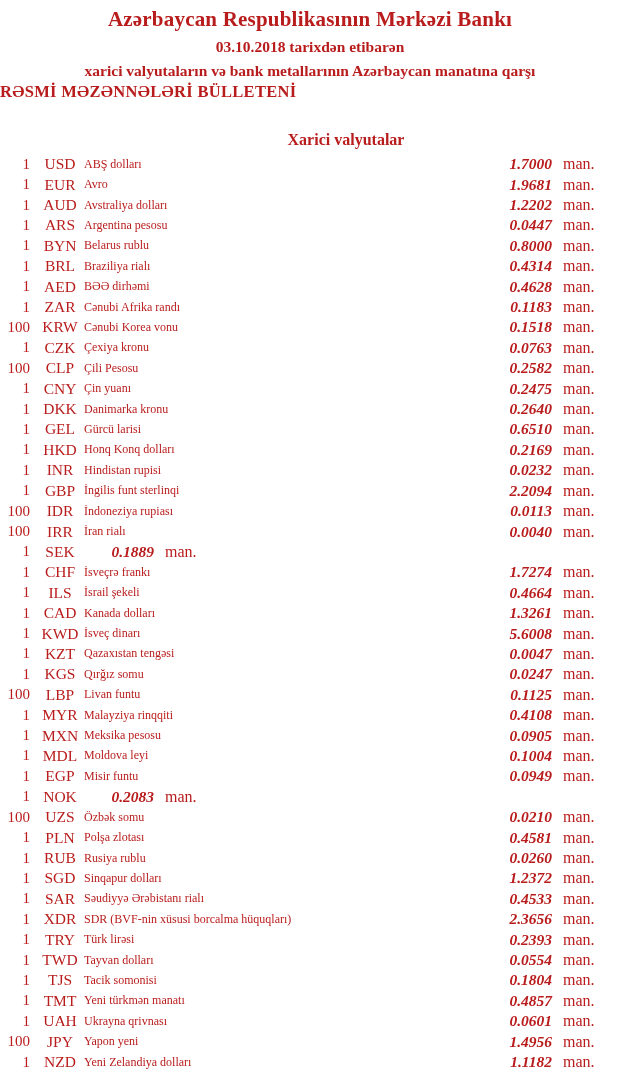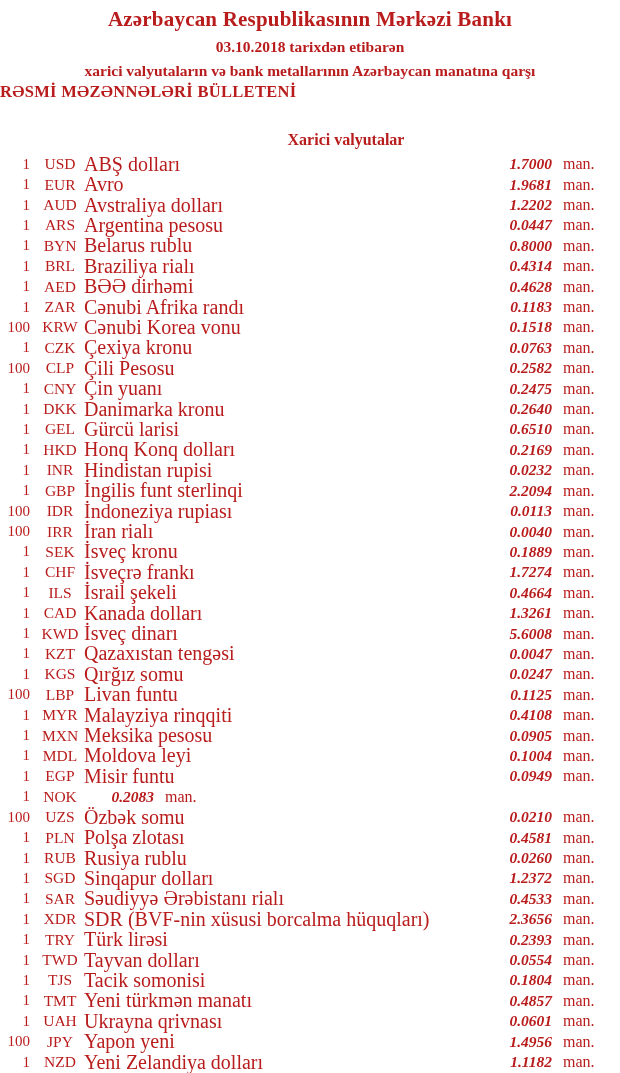--- a/index.html
+++ b/index.html
@@ -73,21 +73,21 @@
   .col-code {
     width: 48px;
     margin-left: 6px;
     text-align: center;
     font-size: 15.5px;
     flex: none;
   }
   .col-name {
     flex: 1 1 auto;
     text-align: left;
-    font-size: 20px;
+    font-size: 12px;
     white-space: nowrap;
     overflow: hidden;
   }
   .col-rate {
     width: 70px;
     flex: none;
     text-align: right;
     font-size: 15.5px;
     font-weight: bold;
     font-style: italic;
@@ -242,21 +242,20 @@
       <div class="rate-row">
         <div class="col-qty">100</div>
         <div class="col-code">IRR</div>
         <div class="col-name">İran rialı</div>
         <div class="col-rate">0.0040</div>
         <div class="col-unit">man.</div>
       </div>
       <div class="rate-row">
         <div class="col-qty">1</div>
         <div class="col-code">SEK</div>
-        <div class="col-name">İsveç kronu</div>
         <div class="col-rate">0.1889</div>
         <div class="col-unit">man.</div>
       </div>
       <div class="rate-row">
         <div class="col-qty">1</div>
         <div class="col-code">CHF</div>
         <div class="col-name">İsveçrə frankı</div>
         <div class="col-rate">1.7274</div>
         <div class="col-unit">man.</div>
       </div>

